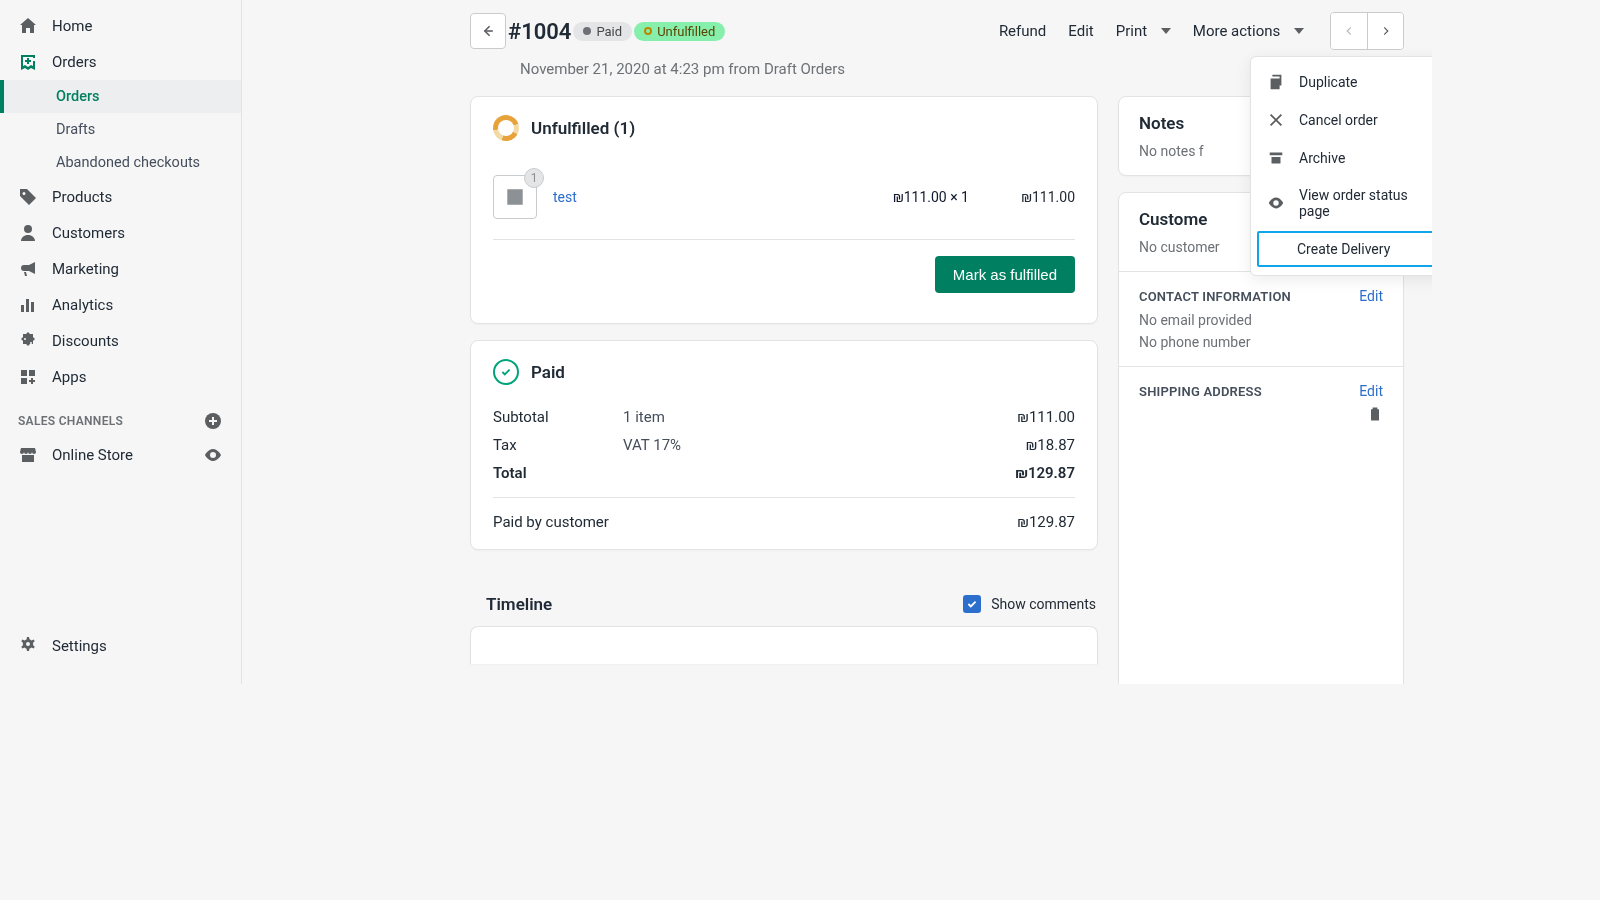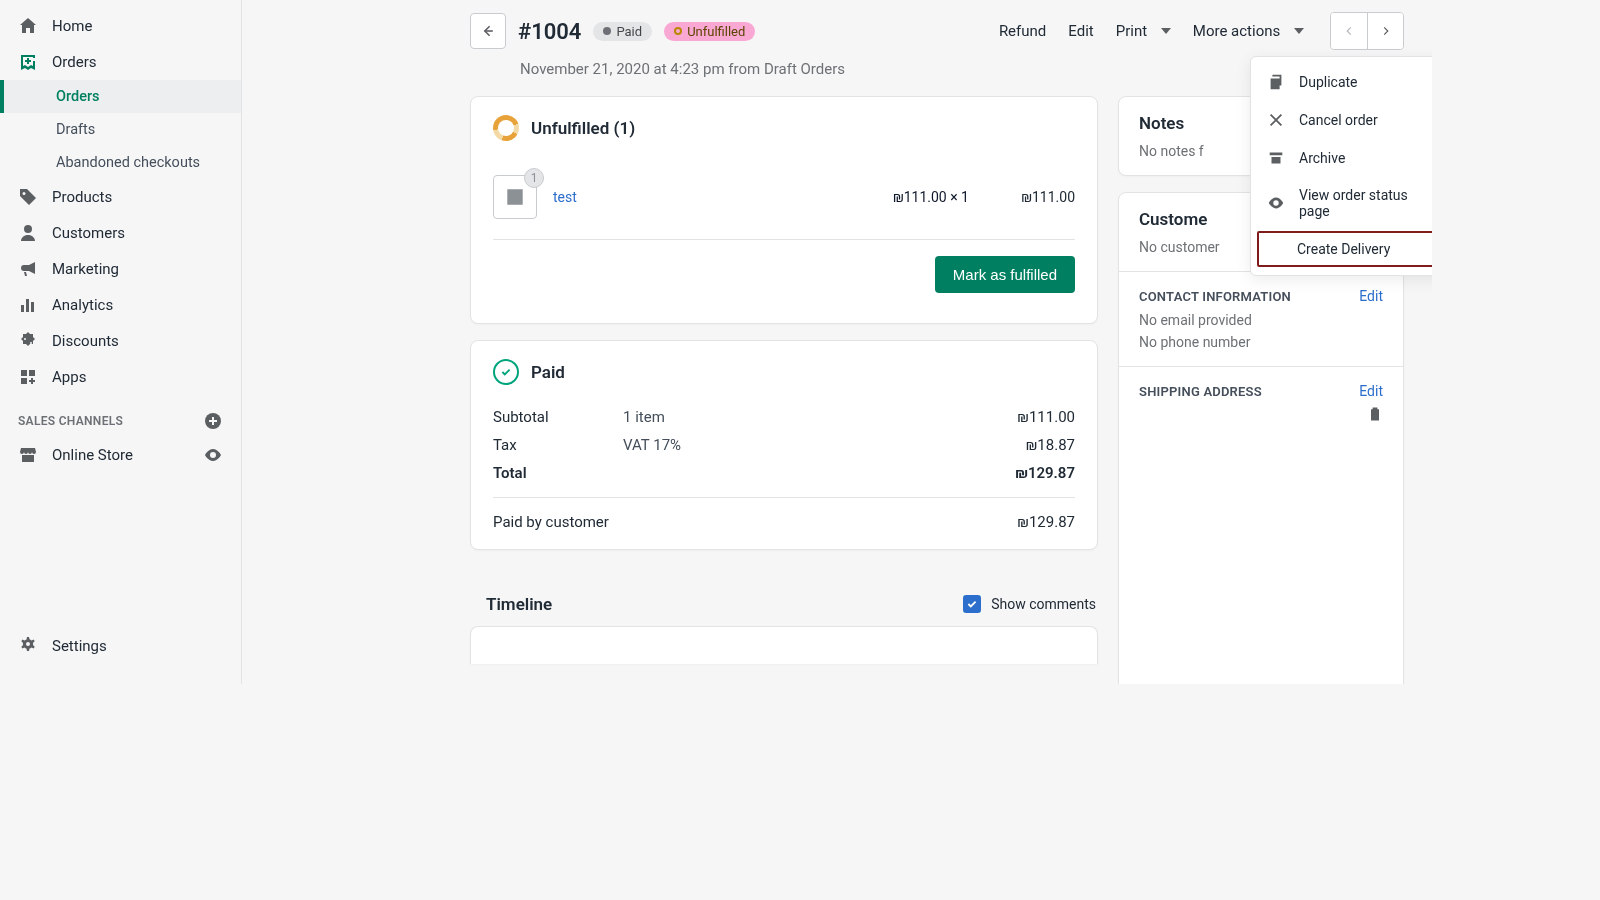--- a/index.html
+++ b/index.html
@@ -54,51 +54,51 @@
     font-weight:600;
     letter-spacing:.3px;
     display:flex; justify-content:space-between; align-items:center;
   }
   .settings-item {
     position:absolute; bottom:20px; left:0; right:0;
   }
 
   
   .main { flex:1; padding: 12px 28px 0 28px; overflow:hidden; max-width: 990px; margin-left: 200px;}
-  .header-row { display:flex; align-items:center; gap:12px; position:relative; }
+  .header-row { display:flex; align-items:center; gap:2px; position:relative; }
   .back-btn {
     width:36px; height:36px; border:1px solid #c9cccf; border-radius:4px;
     display:flex; align-items:center; justify-content:center; cursor:pointer;
     background:#fff;
   }
   .title { font-size:22px; font-weight:600; }
   .badge {
     display:inline-flex; align-items:center; gap:5px;
     padding:2px 10px; border-radius:12px; font-size:13px;
   }
   .badge-paid { background:#e4e5e7; color:#44474a; }
   .badge-paid::before { content:""; width:8px; height:8px; border-radius:50%; background:#6d7175; }
-  .badge-unf { background:#f9a8d4; color:#5c4400; }
+  .badge-unf { background:#86efac; color:#5c4400; }
   .badge-unf::before { content:""; width:8px; height:8px; border-radius:50%; border:2px solid #b98900; box-sizing:border-box; }
   .header-actions { margin-left:auto; display:flex; gap:22px; align-items:center; }
   .hdr-action { cursor:pointer; color:#212b36; font-size:15px; display:flex; align-items:center; gap:5px;}
   .pager { display:flex; border:1px solid #c9cccf; border-radius:4px; overflow:hidden; margin-left:4px;}
   .pager-btn { width:36px; height:36px; display:flex; align-items:center; justify-content:center; background:#fff; }
   .pager-btn + .pager-btn { border-left:1px solid #c9cccf; }
   .pager-btn.disabled { color:#b5b9bd; }
   .meta-line { color:#6d7175; margin:10px 0 18px 50px; font-size:15px;}
 
   
   .dropdown {
     position:absolute; top:44px; right:-54px; width:208px;
     background:#fff; border:1px solid #e1e3e5; border-radius:6px;
     box-shadow:0 4px 16px rgba(0,0,0,.08); padding:6px 0; z-index:50;
   }
   .dd-item { display:flex; align-items:center; gap:14px; padding:10px 16px; cursor:pointer; }
-  .dd-item.highlight { border:2px solid #7f1d1d; border-radius:2px; margin:2px 6px; padding:8px 10px;}
+  .dd-item.highlight { border:2px solid #0ea5e9; border-radius:2px; margin:2px 6px; padding:8px 10px;}
   .dd-icon { width:18px; height:18px; color:#5c5f62; display:flex; align-items:center; justify-content:center;}
   .dd-icon svg { width:18px; height:18px; fill:currentColor;}
 
   
   .columns { display:flex; gap:20px; }
   .col-main { flex:1; display:flex; flex-direction:column; gap:16px; max-width:637px;}
   .col-side { width:286px; display:flex; flex-direction:column; gap:16px;}
 
   .card { background:#fff; border:1px solid #e1e3e5; border-radius:8px; box-shadow:0 1px 2px rgba(0,0,0,.03);}
   .card-pad { padding:18px 22px; }

